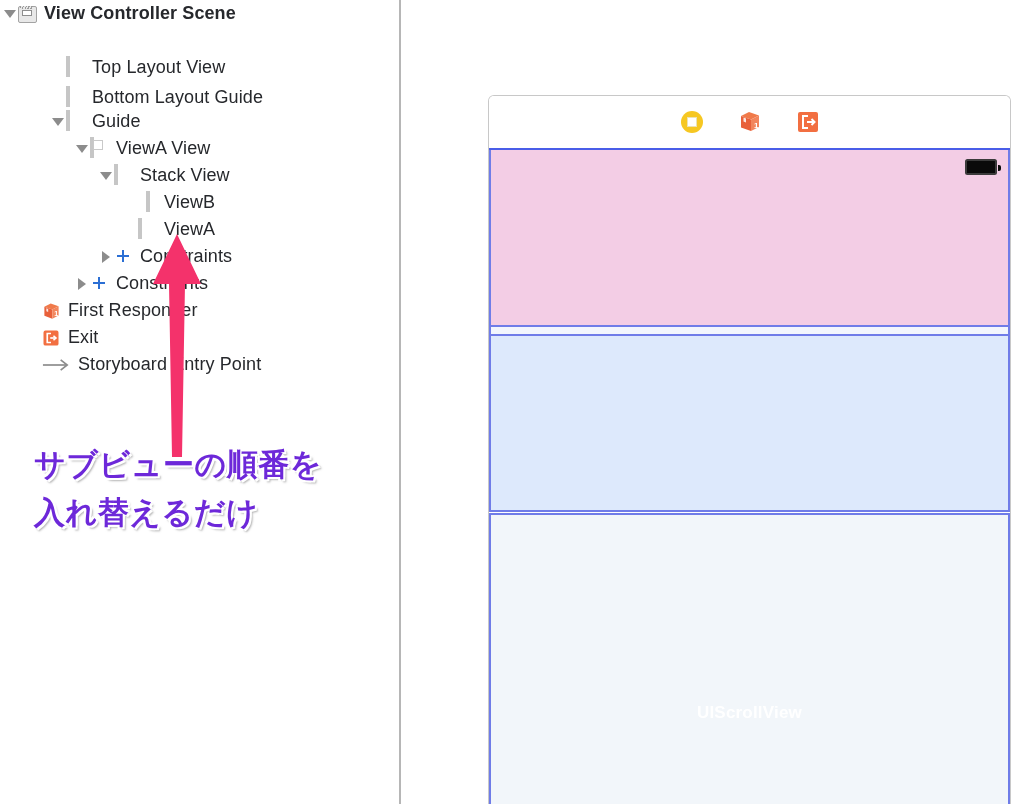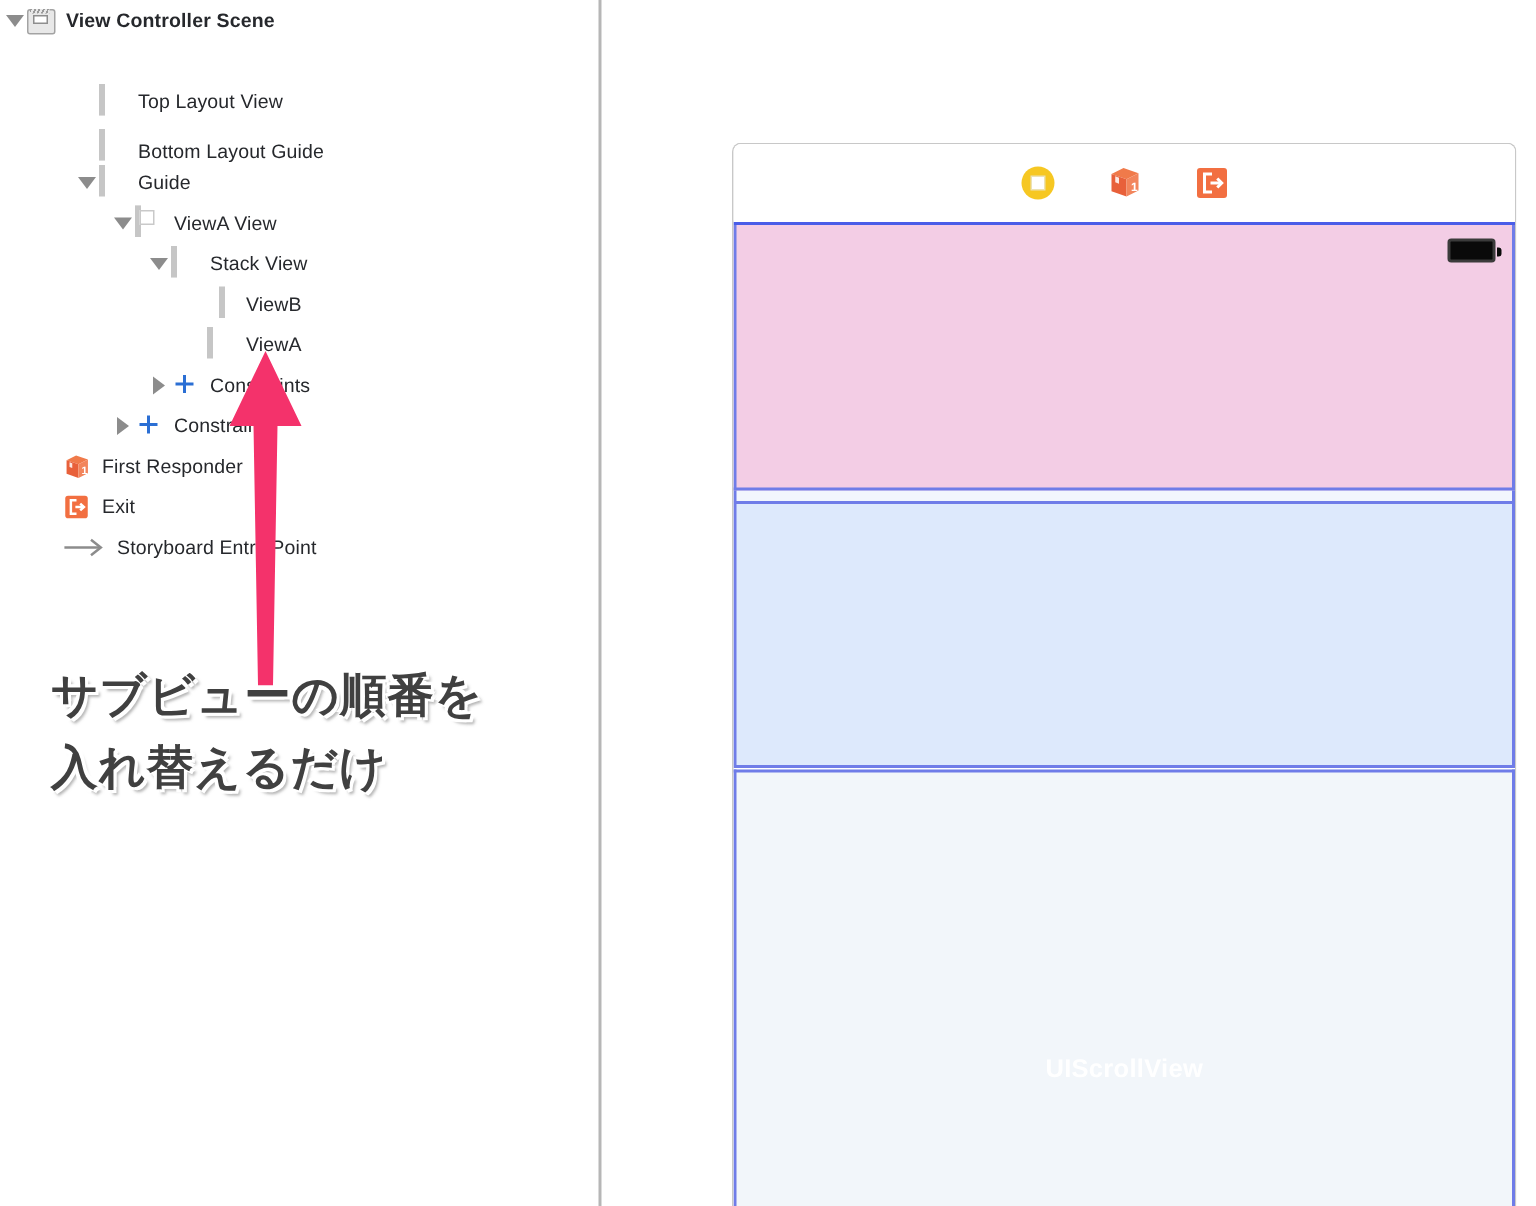--- a/index.html
+++ b/index.html
@@ -44,21 +44,21 @@
     border-bottom: 6.5px solid transparent;
     border-left: 8px solid #8c8c8c;
   }
   .disc.none::before { content: ""; }
 
   .ico {
     width: 20px; height: 20px; flex: 0 0 20px;
     margin-right: 6px; position: relative;
   }
   .lbl {
-    font-size: 13px; color: #26282c; letter-spacing: .1px;
+    font-size: 18px; color: #26282c; letter-spacing: .1px;
   }
   .lbl.bold { font-weight: bold; }
 
   
   .ico-scene {
     width: 19px; height: 17px;
     border: 1.6px solid #a3a3a3; border-radius: 2px;
     background: #e8e8e8; box-sizing: border-box;
     display:flex; align-items:flex-end; justify-content:center;
     margin-top:2px;
@@ -135,21 +135,21 @@
   .ico-arrowline { width:28px; height:18px; margin-top:1px; }
 
   
   #annot-arrow { position:absolute; left:141px; top:232px; width:72px; height:225px; }
   #annot-text {
     position:absolute; left:34px; top:440px; width:360px;
     font-family: "DejaVu Sans", "Liberation Sans", sans-serif;
     font-weight: bold;
     font-size: 31px;
     line-height: 1.55;
-    color:#404040;
+    color:#6d28d9;
     text-shadow:
       2px 2px 0 #ffffff, -2px 2px 0 #ffffff, 2px -2px 0 #ffffff, -2px -2px 0 #ffffff,
       3px 3px 2px rgba(120,120,120,.55);
     letter-spacing: .5px;
   }
   #annot-text div { white-space: nowrap; }
 
   
   #canvas { position: absolute; left: 401px; top: 0; width: 623px; height: 804px; background:#fff; }
 

